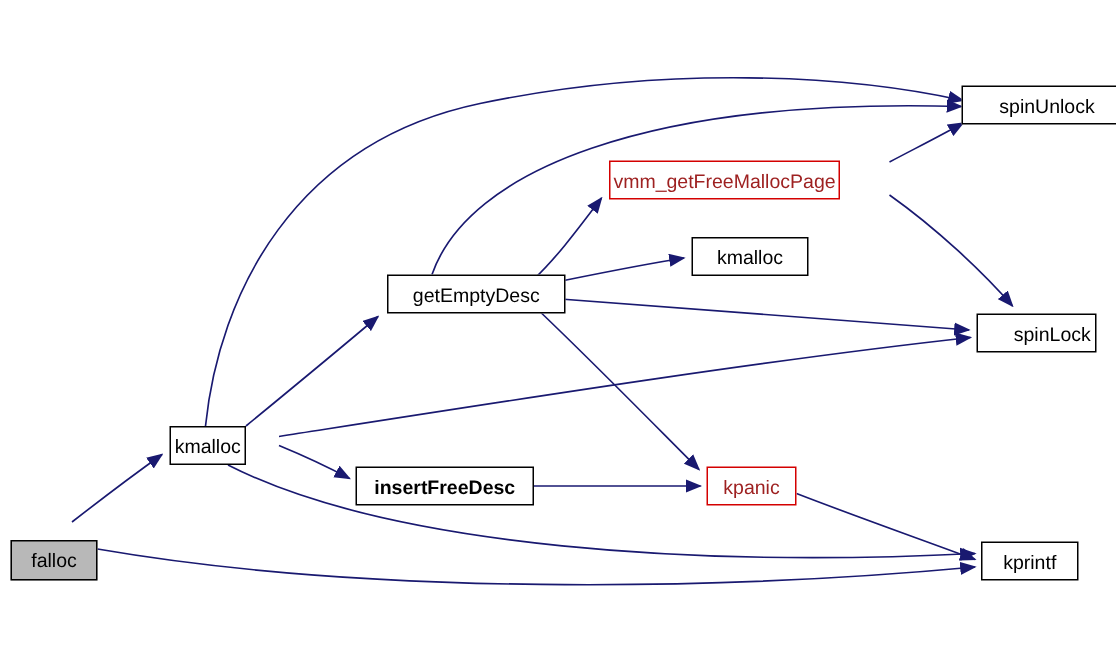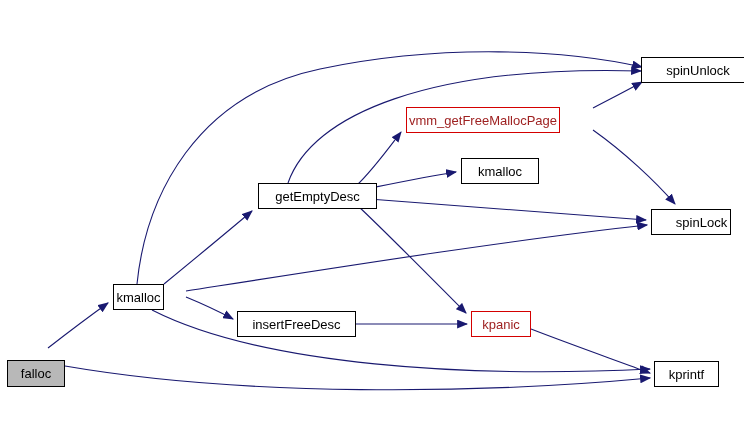--- a/index.html
+++ b/index.html
@@ -79,21 +79,21 @@
         <path d="M 531,329 C 575,346 618,361 650,373" class="edge" marker-end="url(#arrow)"></path>
       </g>
   </svg>
 
   <div class="node root" style="left:7px;   top:360px; width:58px;  height:27px;">falloc</div>
 
   <div class="node" style="left:113px; top:284px; width:51px;  height:26px;">kmalloc</div>
 
   <div class="node" style="left:237px; top:183px; width:119px; height:26px;margin-left:21px;">getEmptyDesc</div>
 
-  <div class="node" style="left:237px; top:311px; width:119px; height:26px;">insertFreeDesc</div>
+  <div class="node" style="left:237px; top:311px; width:119px; height:26px;font-weight:bold;">insertFreeDesc</div>
 
   <div class="node trunc" style="left:406px; top:107px; width:154px; height:26px;">vmm_getFreeMallocPage</div>
 
   <div class="node" style="left:461px; top:158px; width:78px;  height:26px;">kmalloc</div>
 
   <div class="node" style="left:630px; top:57px;  width:114px;  height:26px;margin-left:11px;">spinUnlock</div>
 
   <div class="node" style="left:651px; top:209px; width:80px;  height:26px;padding-left:21px;">spinLock</div>
 
   <div class="node" style="left:654px; top:361px; width:65px;  height:26px;">kprintf</div>

